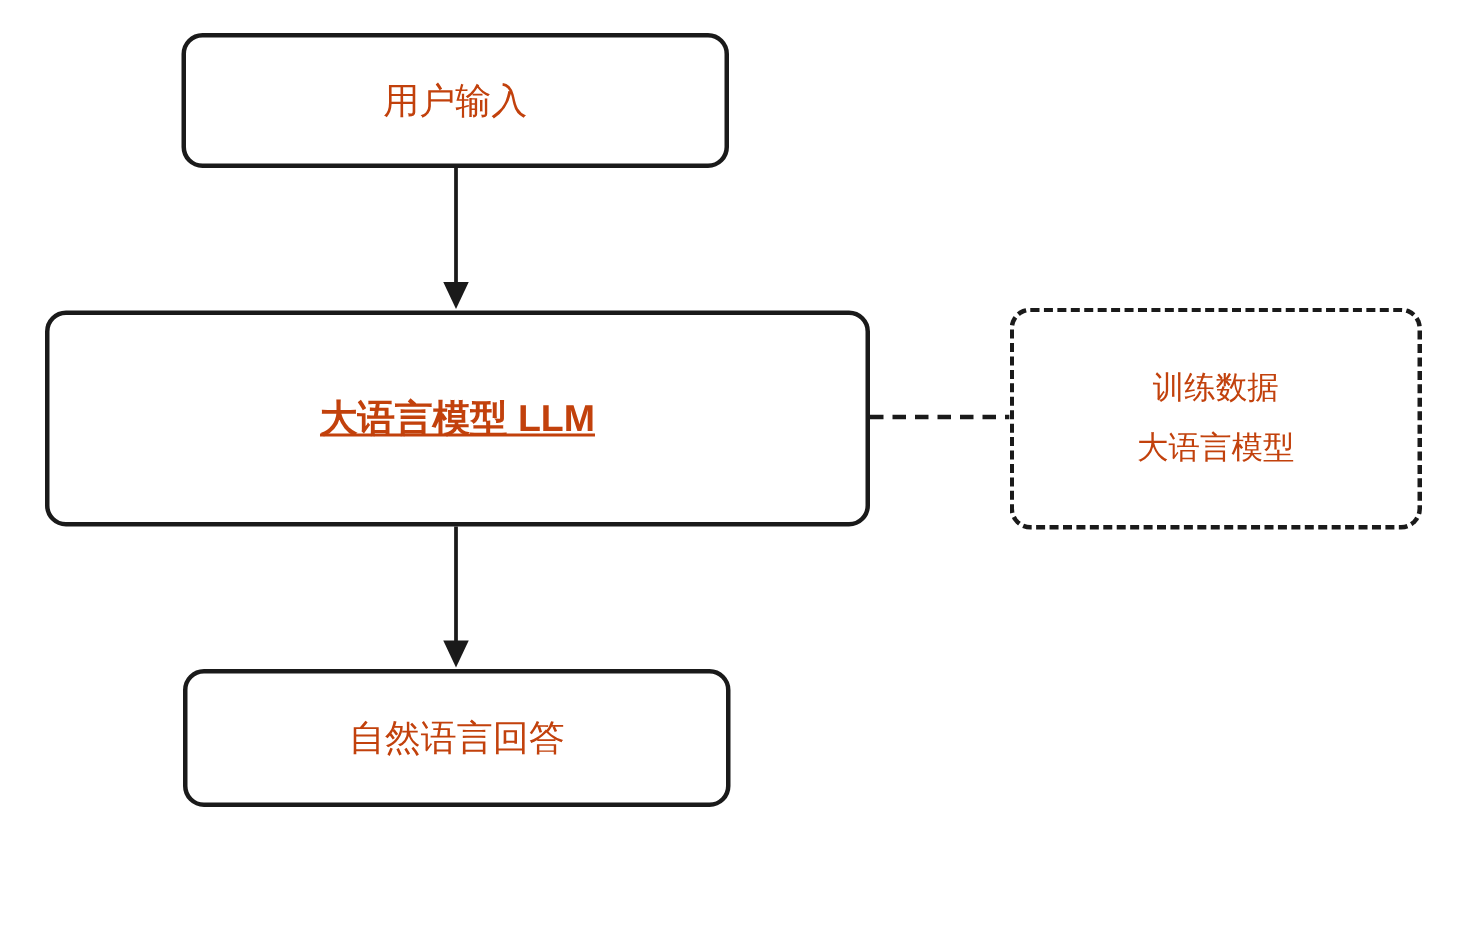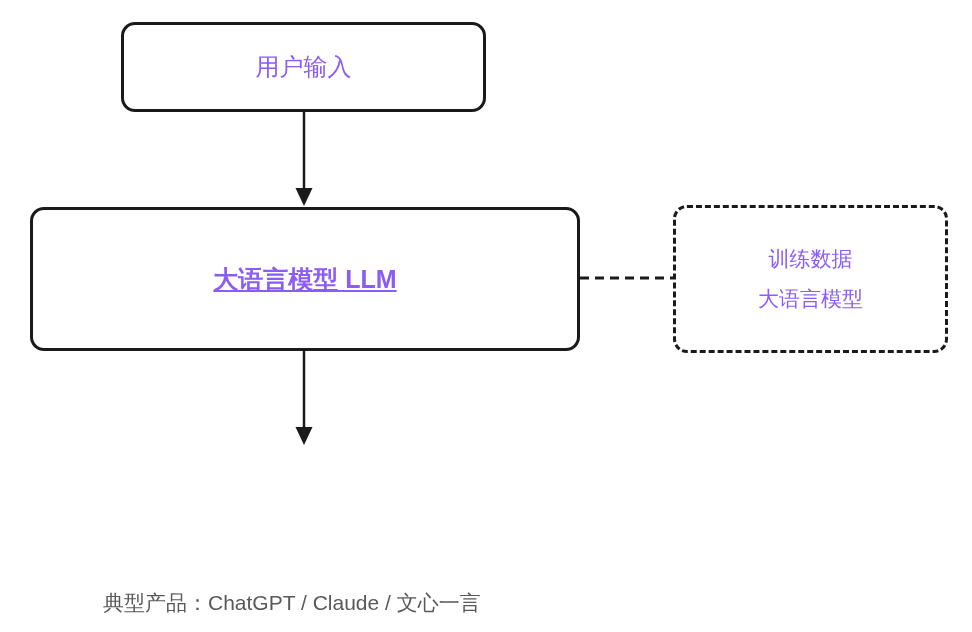--- a/index.html
+++ b/index.html
@@ -27,21 +27,21 @@
     position: absolute;
     background: #ffffff;
     border: 3px solid #1a1a1a;
     border-radius: 14px;
     box-sizing: border-box;
     display: flex;
     flex-direction: column;
     align-items: center;
     justify-content: center;
     text-align: center;
-    color: #8b5cf6;
+    color: #c2410c;
   }
   .node--dashed {
     border-style: dashed;
     align-items: center;
   }
   #node-user-input {
     left: 121px; top: 22px; width: 365px; height: 90px;
     font-size: 24px;
   }
   #node-llm {
@@ -106,16 +106,18 @@
 
   <div class="node" id="node-llm">
     <div class="node-title">大语言模型 LLM</div>
   </div>
 
   <div class="node node--dashed" id="node-training">
     <div class="node-line">训练数据</div>
     <div class="node-line">大语言模型</div>
   </div>
 
+  <div class="node" id="node-answer">
+    <span class="node-label">自然语言回答</span>
+  </div>
 
-  <div class="caption">典型产品：ChatGPT / Claude / 文心一言</div>
 
 </div>
 
 </body></html>

